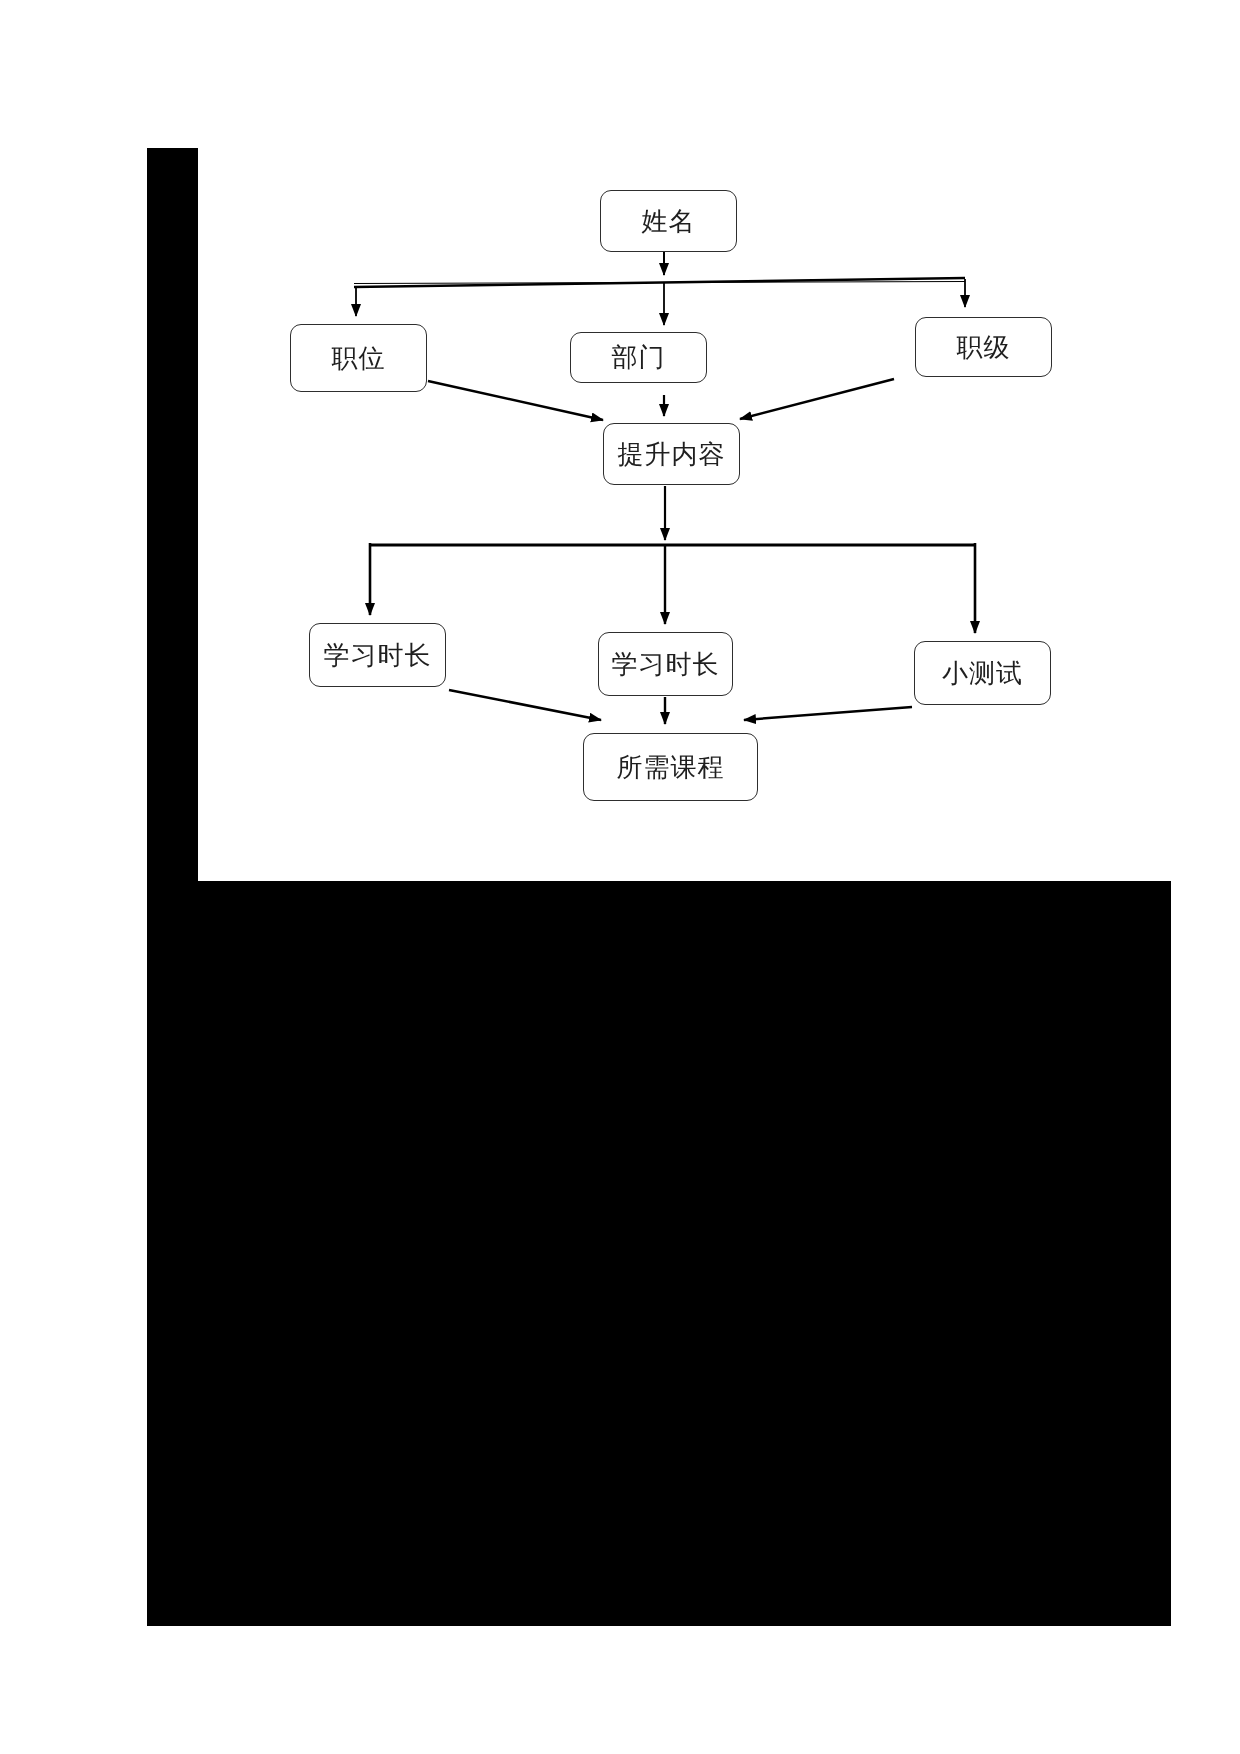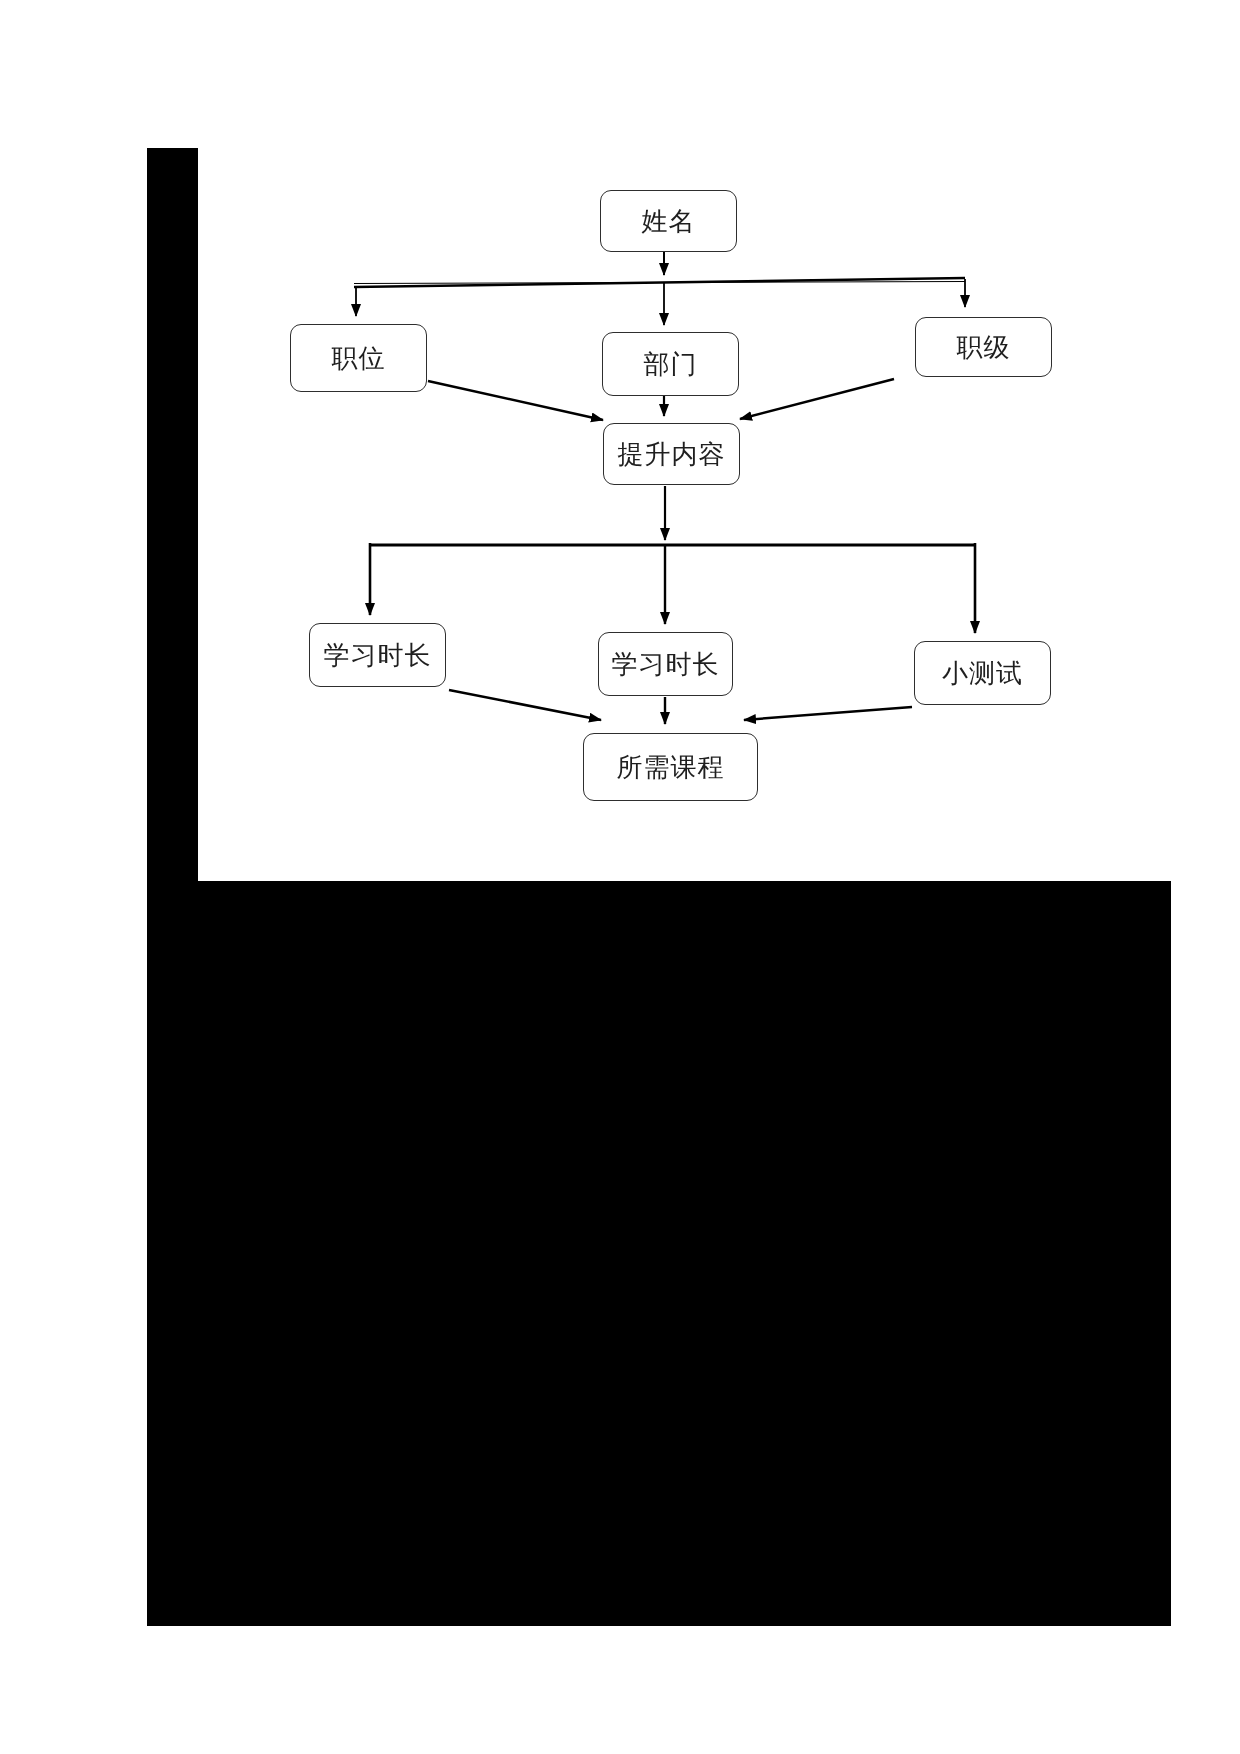--- a/index.html
+++ b/index.html
@@ -36,21 +36,21 @@
     z-index: 2;
   }
   .redaction {
     position: absolute;
     background: #000000;
     z-index: 3;
   }
   
   .node-name        { left: 600px; top: 146px; width: 137px; height: 62px; margin-top: 44px; }
   .node-position    { left: 290px; top: 324px; width: 137px; height: 68px; }
-  .node-department  { left: 602px; top: 332px; width: 137px; height: 64px; font-family: Liberation Mono, monospace; }
+  .node-department  { left: 570px; top: 332px; width: 137px; height: 51px; font-family: Liberation Mono, monospace; }
   .node-rank        { left: 915px; top: 317px; width: 137px; height: 60px; }
   .node-courses     { left: 603px; top: 423px; width: 137px; height: 62px; }
   .node-improvement { left: 309px; top: 623px; width: 137px; height: 64px; }
   .node-duration    { left: 598px; top: 632px; width: 135px; height: 64px; }
   .node-quiz        { left: 914px; top: 641px; width: 137px; height: 64px; }
   .node-level       { left: 583px; top: 733px; width: 175px; height: 68px; }
   
   .redaction-bar   { left: 147px; top: 148px; width: 51px;   height: 1478px; }
   .redaction-block { left: 147px; top: 881px; width: 1024px; height: 745px; }
 </style>

